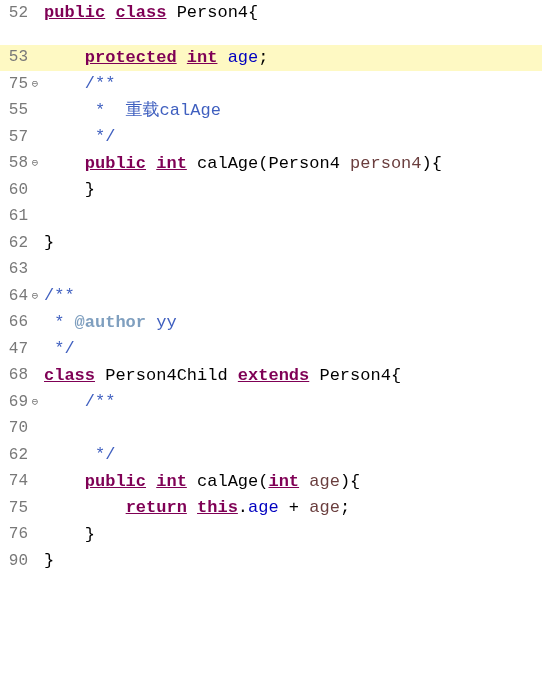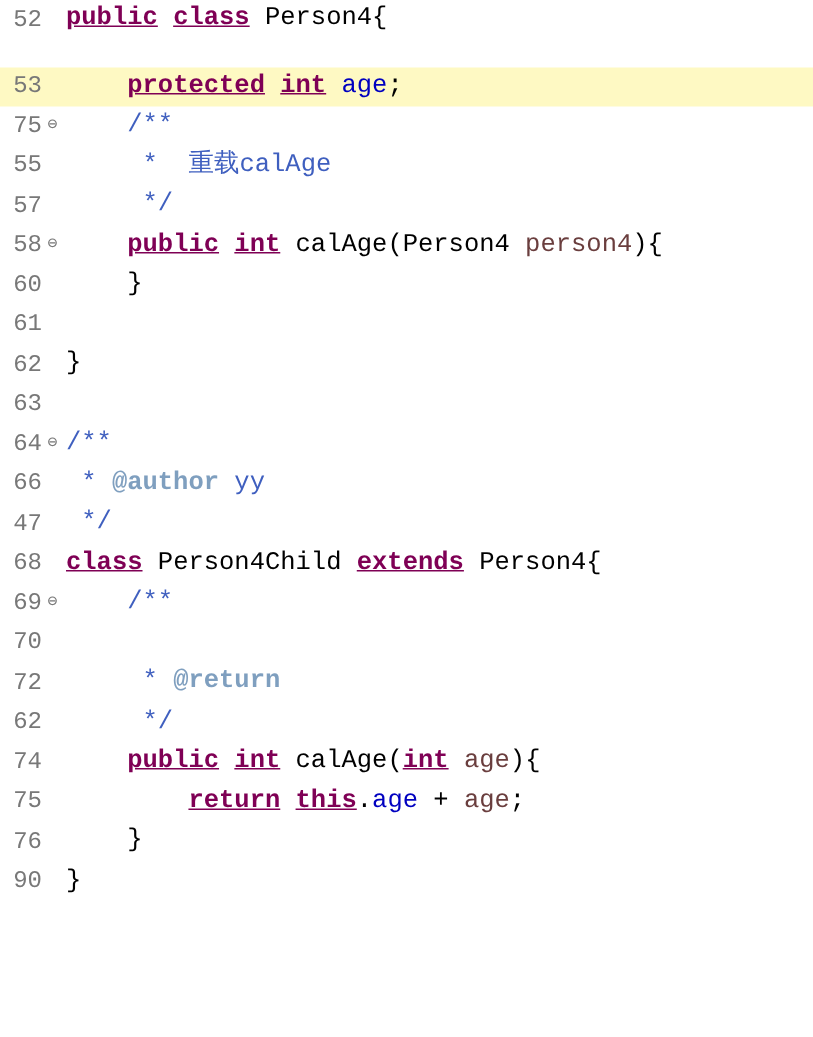--- a/index.html
+++ b/index.html
@@ -131,25 +131,20 @@
         <div class="gutter">69</div>
         <div class="fold">⊖</div>
         <div class="code"><span>    </span><span class="comment">/**</span></div>
       </div>
       <div class="line">
         <div class="gutter">70</div>
         <div class="fold"></div>
         <div class="code"><span>     </span></div>
       </div>
       <div class="line">
-        <div class="gutter">72</div>
-        <div class="fold"></div>
-        <div class="code"><span>     </span><span class="comment">* </span><span class="tag">@return</span></div>
-      </div>
-      <div class="line">
         <div class="gutter">62</div>
         <div class="fold"></div>
         <div class="code"><span>     </span><span class="comment">*/</span></div>
       </div>
       <div class="line">
         <div class="gutter">74</div>
         <div class="fold"></div>
         <div class="code"><span>    </span><span class="kw">public</span><span class="plain"> </span><span class="kw">int</span><span class="plain"> calAge(</span><span class="kw">int</span><span class="plain"> </span><span class="varparam">age</span><span class="plain">){</span></div>
       </div>
       <div class="line">

